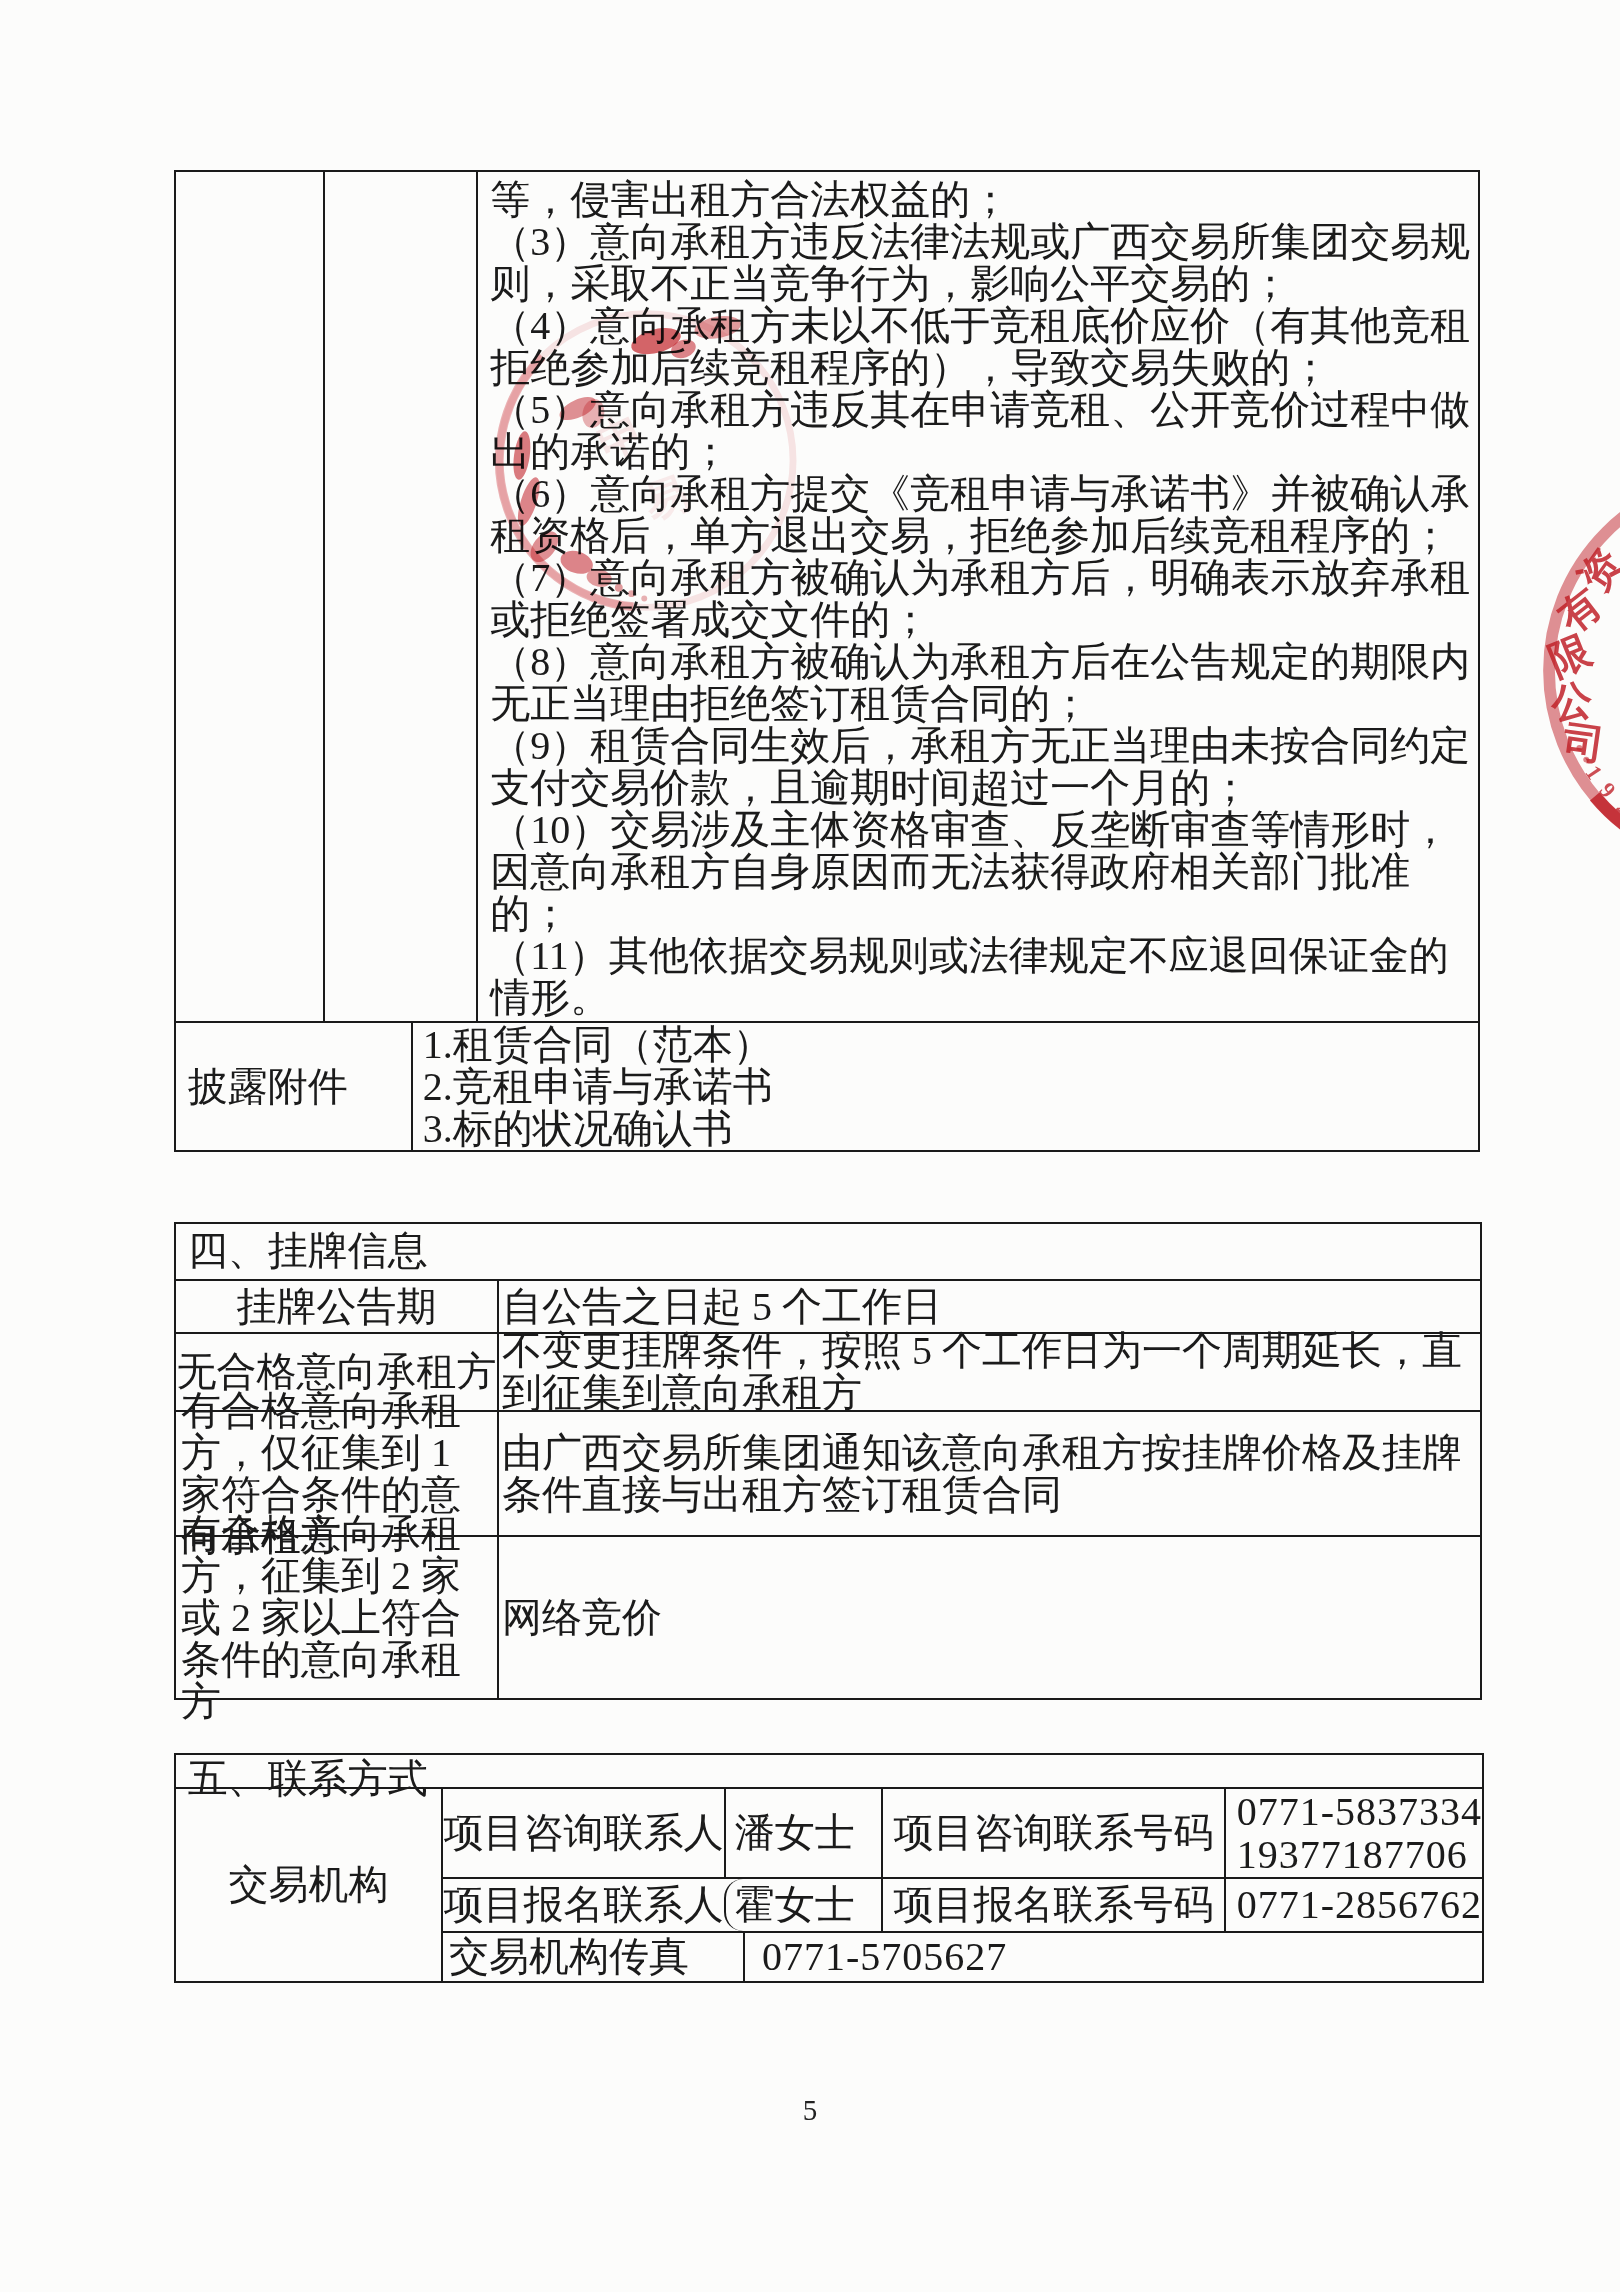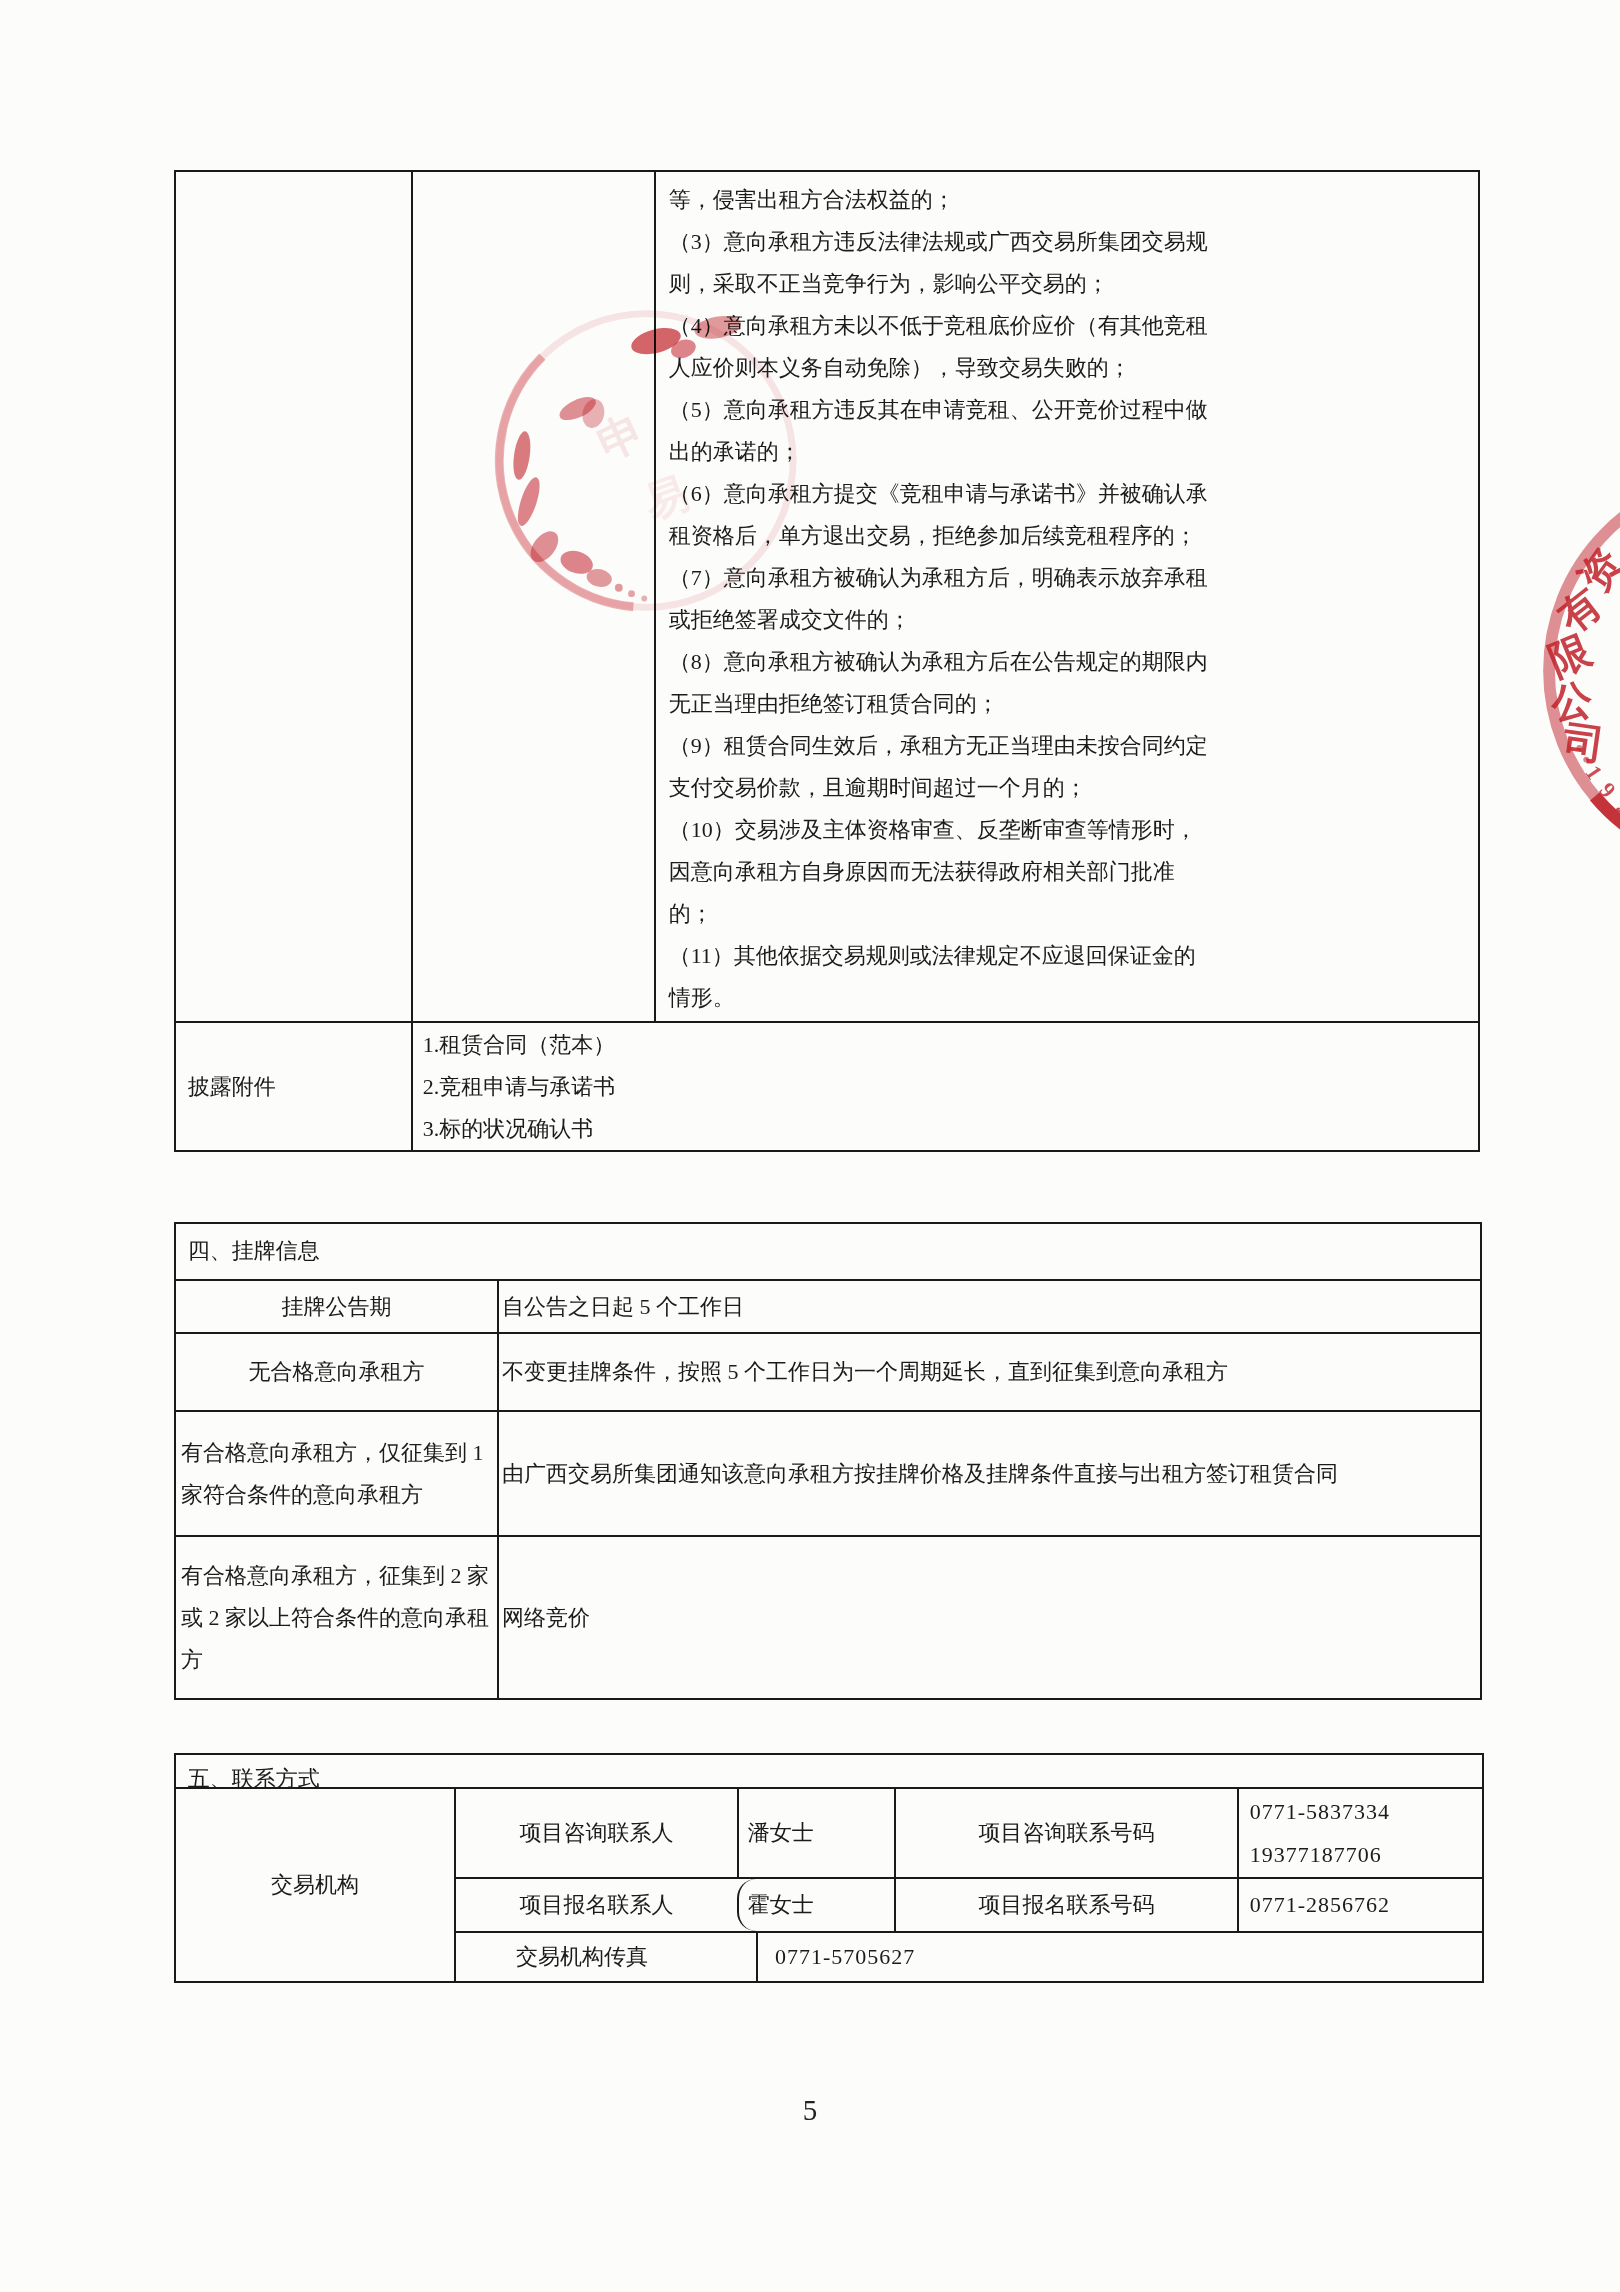--- a/index.html
+++ b/index.html
@@ -9,21 +9,21 @@
     overflow:hidden;margin:0 auto;
   }
   .tbl{position:absolute;border:2.9px solid #1a1a1a;box-sizing:border-box;background:transparent;}
   .row{display:flex;box-sizing:border-box;}
   .row + .row{border-top:2px solid #1a1a1a;}
   .cell{box-sizing:border-box;position:relative;}
   .cell + .cell{border-left:2px solid #1a1a1a;}
   .flex1{flex:1;}
   .vcenter{display:flex;flex-direction:column;justify-content:center;}
   .hcenter{align-items:center;text-align:center;}
-  .fs{font-size:22px;line-height:42px;font-family:Liberation Serif, serif;}
+  .fs{font-size:40px;line-height:42px;font-family:Liberation Serif, serif;}
   .lines .ln{display:block;white-space:nowrap;}
   .clause-cell{padding:6.9px 7.8px 0 12.7px;}
   .attach-cell{padding:2px 7.8px 2px 9.8px;}
   .label-pad{padding-left:11.8px;}
   .val-pad{padding-left:3px;padding-right:9.8px;}
   .sec-hdr{padding:5.9px 0 3.9px 11.8px;}
   .justify-label{padding:2px 2px 2px 4.9px;}
   .num{letter-spacing:1px;}
   .stamp{position:absolute;mix-blend-mode:multiply;pointer-events:none;}
   #page-number{position:absolute;top:2094px;left:0;width:1620px;text-align:center;font-size:29px;color:#222;}
@@ -35,21 +35,21 @@
 
   <div class="tbl" style="left:174px;top:170px;width:1306px;">
     <div class="row" style="height:849px;">
       <div class="cell" style="width:235px;"></div>
       <div class="cell" style="width:243px;"></div>
       <div class="cell flex1 fs lines clause-cell">
           <div class="ln">等，侵害出租方合法权益的；</div>
           <div class="ln">（3）意向承租方违反法律法规或广西交易所集团交易规</div>
           <div class="ln">则，采取不正当竞争行为，影响公平交易的；</div>
           <div class="ln">（4）意向承租方未以不低于竞租底价应价（有其他竞租</div>
-          <div class="ln">人应价则本义务自动免除），导致交易失败的；</div>
+          <div class="ln">拒绝参加后续竞租程序的），导致交易失败的；</div>
           <div class="ln">（5）意向承租方违反其在申请竞租、公开竞价过程中做</div>
           <div class="ln">出的承诺的；</div>
           <div class="ln">（6）意向承租方提交《竞租申请与承诺书》并被确认承</div>
           <div class="ln">租资格后，单方退出交易，拒绝参加后续竞租程序的；</div>
           <div class="ln">（7）意向承租方被确认为承租方后，明确表示放弃承租</div>
           <div class="ln">或拒绝签署成交文件的；</div>
           <div class="ln">（8）意向承租方被确认为承租方后在公告规定的期限内</div>
           <div class="ln">无正当理由拒绝签订租赁合同的；</div>
           <div class="ln">（9）租赁合同生效后，承租方无正当理由未按合同约定</div>
           <div class="ln">支付交易价款，且逾期时间超过一个月的；</div>

